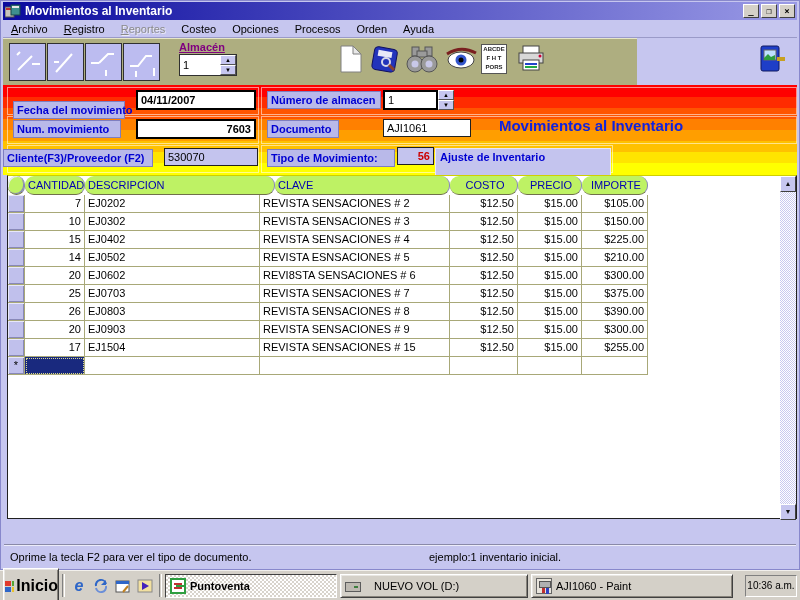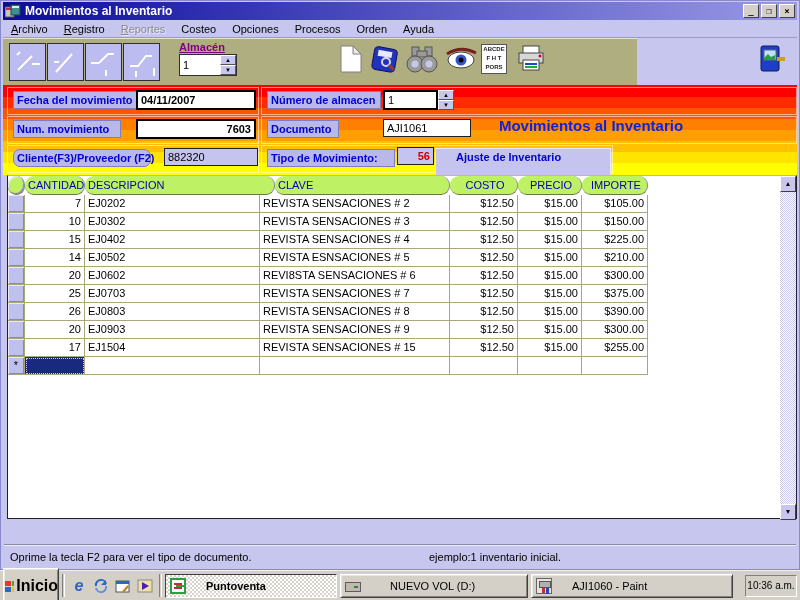--- a/index.html
+++ b/index.html
@@ -59,21 +59,21 @@
             white-space:nowrap; }
   .finput { position:absolute; background:#fff; color:#000; line-height:16px; padding:0 3px;
             white-space:nowrap; overflow:hidden; }
   .b2 { border:2px solid #000; font-weight:bold; }
   .b1 { border:1px solid #202020; }
   .lav { background:#C4C4EE; }
   .form-title { position:absolute; left:480px; top:32px; width:216px; text-align:center;
                 color:#1122DD; font-weight:bold; font-size:15px; }
   .tipo-desc { position:absolute; left:432px; top:63px; width:176px; height:29px; line-height:17px;
                background:#C4C4EE; border:1px solid #E8E8F8; color:#0000D2; font-weight:bold;
-               padding-left:20px; }
+               padding-left:4px; }
 
   
   .gridwrap { position:absolute; left:6px; top:174px; width:790px; height:344px;
               background:#fff; border:1px solid #202020; border-top:1px solid #CFCF00; }
   .gridinner { position:absolute; left:0; top:0; right:16px; bottom:0; overflow:hidden; }
   .grid-row, .grid-header { display:flex; }
   .cell { height:18px; line-height:17px; border-right:1px solid #A8A878; border-bottom:1px solid #A8A878;
           overflow:hidden; white-space:nowrap; }
   .grid-header .cell { height:19px; line-height:18px; background:#bef264; color:#0000B0;
                        padding-left:3px; border-right:1px solid #8888B8; border-bottom:1px solid #70704a;border-radius:9px; }
@@ -110,21 +110,21 @@
             box-shadow:inset 1px 1px 0 #E8E6E2, inset -1px -1px 0 #87837B; }
   .start-btn { width:56px; height:35px; margin-left:3px; display:flex; align-items:center;
                background:#D4D0C8; font-weight:bold; font-size:16px; }
   .start-btn span.lbl { margin-left:2px; }
   .tb-sep { width:3px; height:23px; margin:0 3px; border-left:1px solid #808080; border-right:1px solid #fff; }
   .ql { width:22px; height:22px; display:flex; align-items:center; justify-content:center; }
   .task-btn { height:24px; display:flex; align-items:center; padding:0 4px; margin-right:3px;
               background:#D4D0C8; overflow:hidden; white-space:nowrap; }
   .task-btn.active { background:repeating-conic-gradient(#FFFFFF 0% 25%, #D8D4CC 25% 50%) 0 0/4px 4px;
               border-color:#404040 #fff #fff #404040; box-shadow:none; font-weight:bold; }
-  .task-btn .task-label { margin-left:20px; }
+  .task-btn .task-label { margin-left:4px; }
   .task-icon { width:16px; height:16px; display:inline-block; flex:none; }
   .task-icon.puntoventa { background:#fff; border:2px solid #2E9E40; position:relative; }
   .task-icon.puntoventa::after { content:""; position:absolute; left:2px; top:3px; width:8px; height:2px;
               background:#C03030; box-shadow:0 4px 0 #C03030, 2px 2px 0 #2E9E40; }
   .task-icon.drive { height:10px; margin-top:3px; background:#BDB9B1; border:1px solid #5c5c5c;
               position:relative; }
   .task-icon.drive::after { content:""; position:absolute; right:2px; top:3px; width:4px; height:2px; background:#3E7E3E; }
   .task-icon.paint { background:#E8E4DC; border:1px solid #666; position:relative; }
   .task-icon.paint::after { content:""; position:absolute; left:2px; top:2px; width:10px; height:5px;
               background:#B0B0B0; border:1px solid #555; }
@@ -267,40 +267,40 @@
     </div>
 
     <div class="formarea">
       <div class="frame" style="left:4px;top:2px;width:252px;height:28px;"></div>
       <div class="frame" style="left:258px;top:2px;width:536px;height:28px;"></div>
       <div class="frame" style="left:4px;top:31px;width:252px;height:28px;"></div>
       <div class="frame" style="left:258px;top:31px;width:536px;height:28px;"></div>
       <div class="frame" style="left:4px;top:60px;width:252px;height:28px;"></div>
       <div class="frame" style="left:258px;top:60px;width:352px;height:28px;"></div>
 
-      <div class="flabel" style="left:10px;top:6px;width:130px;">Fecha del movimiento</div>
+      <div class="flabel" style="left:10px;top:16px;width:112px;">Fecha del movimiento</div>
       <div class="finput b2" style="left:133px;top:5px;width:120px;">04/11/2007</div>
 
       <div class="flabel" style="left:264px;top:6px;width:114px;">Número de almacen</div>
       <div class="finput b2" style="left:380px;top:5px;width:55px;font-weight:normal;">1</div>
       <div class="spinner" style="position:absolute;left:435px;top:5px;height:19px;width:16px;">
         <div class="spin-btn">▲</div>
         <div class="spin-btn">▼</div>
       </div>
 
       <div class="flabel" style="left:10px;top:35px;width:108px;">Num. movimiento</div>
       <div class="finput b2" style="left:133px;top:34px;width:120px;text-align:right;">7603</div>
 
       <div class="flabel" style="left:264px;top:35px;width:72px;">Documento</div>
       <div class="finput b1" style="left:380px;top:34px;width:88px;">AJI1061</div>
 
       <div class="form-title">Movimientos al Inventario</div>
 
-      <div class="flabel" style="left:10px;top:64px;width:138px;border-radius:7px;">Cliente(F3)/Proveedor (F2)</div>
-      <div class="finput b1 lav" style="left:161px;top:63px;width:94px;">882320</div>
+      <div class="flabel" style="left:0;top:64px;width:150px;">Cliente(F3)/Proveedor (F2)</div>
+      <div class="finput b1 lav" style="left:161px;top:63px;width:94px;">530070</div>
 
       <div class="flabel" style="left:264px;top:64px;width:128px;">Tipo de Movimiento:</div>
       <div class="finput b1 lav" style="left:394px;top:62px;width:37px;text-align:right;color:#CC0000;font-weight:bold;">56</div>
       <div class="tipo-desc">Ajuste de Inventario</div>
     </div>
 
     <div class="gridwrap">
       <div class="gridinner">
         <div class="grid-header">
           <div class="cell sel"></div>

